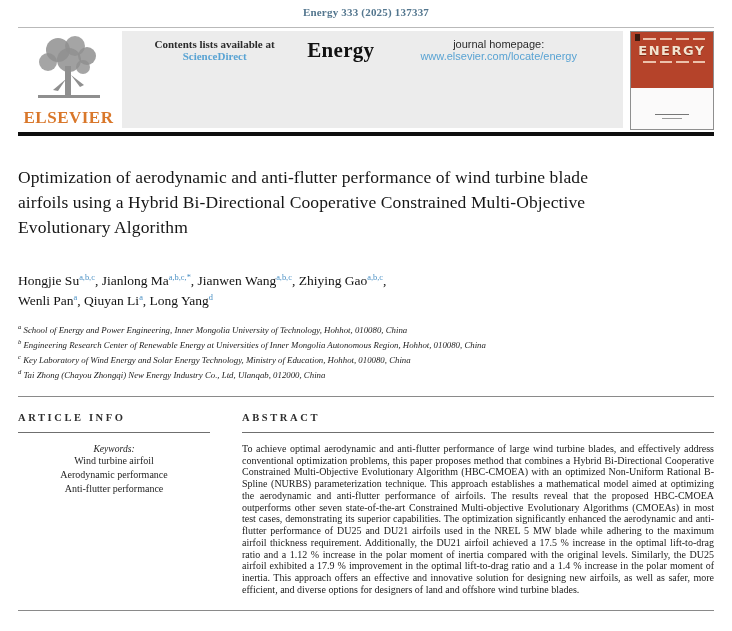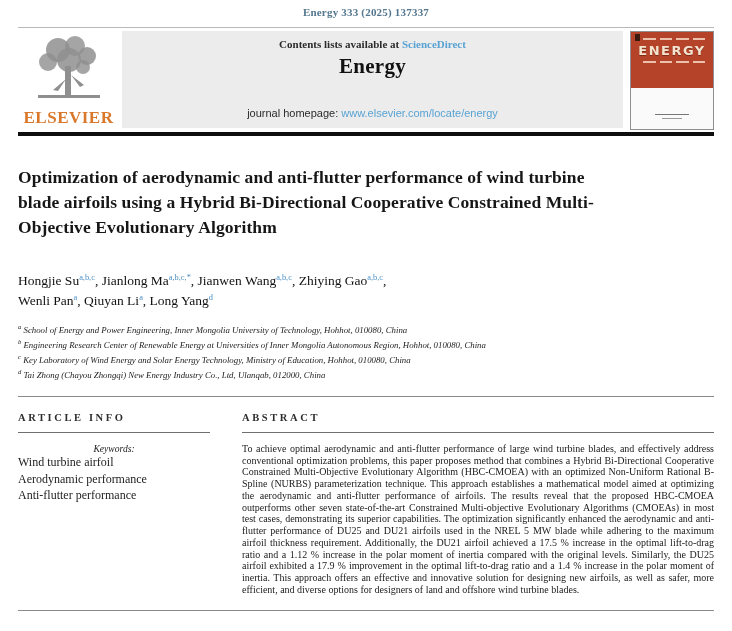--- a/index.html
+++ b/index.html
@@ -19,26 +19,26 @@
 
   
   .banner-wrap { margin-top: 9px; border-top: 1px solid #b9b9b9; padding-top: 3px;
     display: flex; align-items: stretch; height: 101px; }
   .logo-col { width: 101px; display: flex; flex-direction: column; align-items: center;
     justify-content: flex-end; padding-bottom: 2px; }
   .logo-col svg { display: block; }
   .elsevier-word { font-size: 17px; font-weight: bold; color: #d9772a;
     letter-spacing: .5px; line-height: 1; margin-top: 2px; }
   .banner-center { flex: 1; background: #ececec; margin: 0 5px 0 3px;
-    display: flex; flex-direction: column; justify-content: space-between;
+    display: flex; flex-direction: row; justify-content: space-between;
     text-align: center; padding: 7px 0 9px 0; }
   .contents-line { font-size: 11px; font-weight: bold; color: #2b2b2b; }
   .link { color: #59a3d3; text-decoration: none; cursor: pointer; }
   .journal-title { font-size: 21px; font-weight: bold; color: #111; letter-spacing: .3px; }
-  .homepage-line { font-family: "Liberation Sans", sans-serif; font-size: 11px; color: #2b2b2b; margin-top: 25px; }
+  .homepage-line { font-family: "Liberation Sans", sans-serif; font-size: 11px; color: #2b2b2b; }
   .cover-col { width: 86px; display: flex; align-items: flex-start; justify-content: flex-end; }
   .cover { width: 84px; height: 99px; border: 1px solid #8f8f8f; background: #fbfafa;
     display: flex; flex-direction: column; }
   .cover-top { background: #b5432a; height: 56px; position: relative; padding-top: 3px; }
   .cover-mark { position: absolute; top: 2px; left: 4px; width: 5px; height: 7px; background: #3a1a10; }
   .cover-tinyrow { height: 2px; margin: 3px 8px 0 12px; display: flex; gap: 4px; }
   .cover-tinyrow i { flex: 1; background: rgba(255,235,215,.75); height: 2px; }
   .cover-energy { text-align: center; font-family: "DejaVu Sans", sans-serif;
     font-weight: bold; font-size: 13px; letter-spacing: 1.5px; color: #f3e3cf;
     margin-top: 3px; text-shadow: 0 1px 0 #7e2c18; }
@@ -61,21 +61,21 @@
   .affiliations sup { font-size: .75em; }
 
   .full-rule { border-top: 1px solid #8a8a8a; margin-top: 14px; }
 
   
   .info-grid { display: grid; grid-template-columns: 192px 1fr; column-gap: 32px;
     padding-top: 15px; }
   .sec-head { font-size: 10.5px; font-weight: bold; letter-spacing: 2.6px; color: #2e2e2e; }
   .sec-rule { border-top: 1px solid #6f6f6f; margin: 9px 0 10px 0; }
   .kw-label { font-size: 9.6px; font-style: italic; color: #222; text-align: center; }
-  .kw-item { font-size: 12px; line-height: 1.38; color: #1d1d1d; }
+  .kw-item { font-size: 10px; line-height: 1.38; color: #1d1d1d; text-align: center; }
   .abstract-text { font-size: 10px; line-height: 1.175; text-align: justify;
     color: #1a1a1a; }
 </style>
 </head>
 <body>
 
 <div class="page">
 
   <div class="citation">Energy 333 (2025) 137337</div>
 
@@ -129,21 +129,21 @@
         <div class="cover-bottom">
           <div class="cover-dash"></div>
           <div class="cover-dash2"></div>
         </div>
       </div>
     </div>
   </div>
 
   <div class="thick-rule"></div>
 
-  <h1 class="title" style="font-weight:bold;">Optimization of aerodynamic and anti-flutter performance of wind turbine blade airfoils using a Hybrid Bi-Directional Cooperative Constrained Multi-Objective Evolutionary Algorithm</h1>
+  <h1 class="title" style="font-weight:normal;">Optimization of aerodynamic and anti-flutter performance of wind turbine blade airfoils using a Hybrid Bi-Directional Cooperative Constrained Multi-Objective Evolutionary Algorithm</h1>
 
   <div class="authors">
     <div>
   <span class="author"><span>Hongjie Su</span><sup>a,b,c</sup><span>, </span></span>
 
   <span class="author"><span>Jianlong Ma</span><sup>a,b,c,*</sup><span>, </span></span>
 
   <span class="author"><span>Jianwen Wang</span><sup>a,b,c</sup><span>, </span></span>
 
   <span class="author"><span>Zhiying Gao</span><sup>a,b,c</sup><span>,</span></span>

